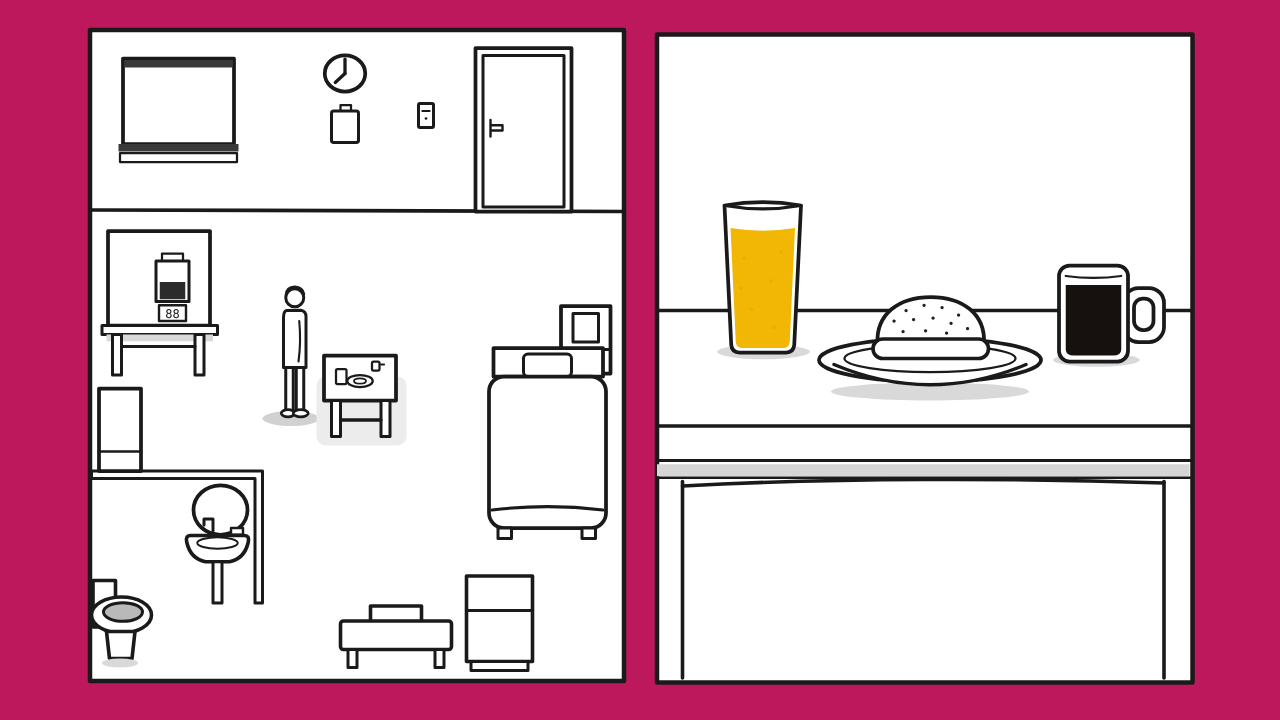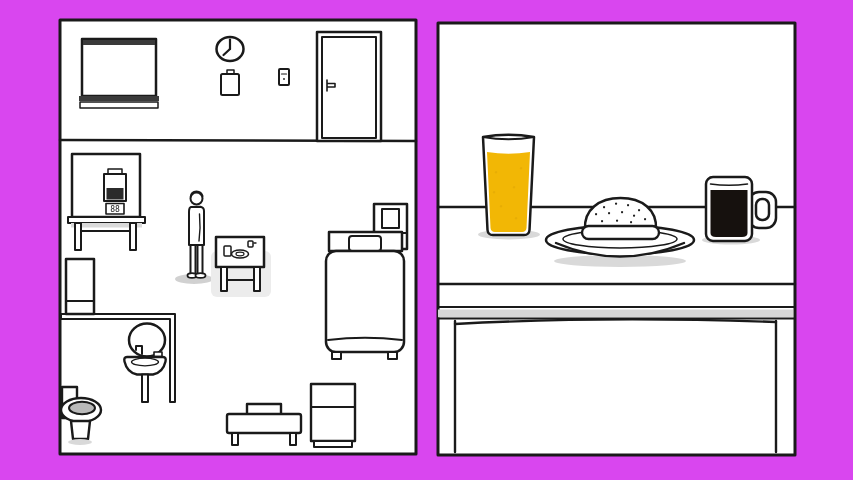--- a/index.html
+++ b/index.html
@@ -1,17 +1,17 @@
 <!DOCTYPE html>
 <html><head>
 <meta charset="utf-8">
 <style>
   html,body{margin:0;padding:0;background:#ffffff;}
   body{width:853px;height:480px;overflow:hidden;font-family:"Liberation Sans",sans-serif;}
-  .stage{position:relative;width:853px;height:480px;background:#d946ef;}
+  .stage{position:relative;width:853px;height:480px;background:#be185d;}
   svg{position:absolute;display:block;}
   .svg-left{left:58px;top:18px;}
   .svg-right{left:436px;top:21px;}
   .ln{stroke:#1a1a1a;fill:none;stroke-linecap:round;stroke-linejoin:round;}
   .fw{stroke:#1a1a1a;fill:#ffffff;stroke-linecap:round;stroke-linejoin:round;}
   .seg{font-family:"DejaVu Sans Mono",monospace;font-size:8px;fill:#1a1a1a;}
 </style>
 </head>
 <body>
 

